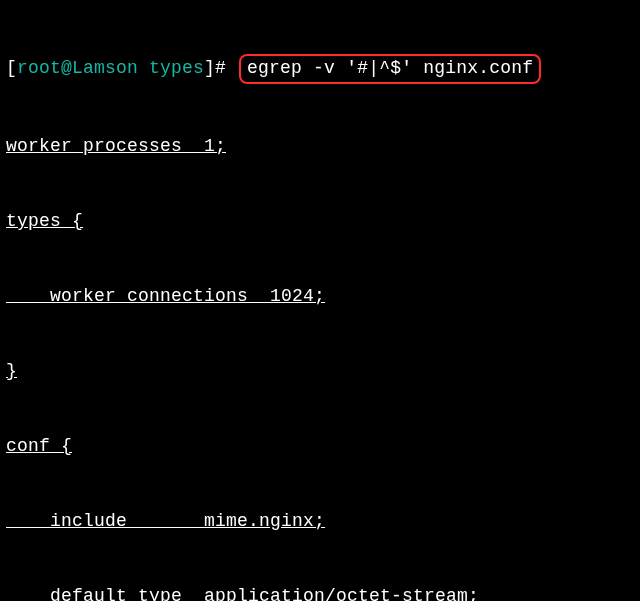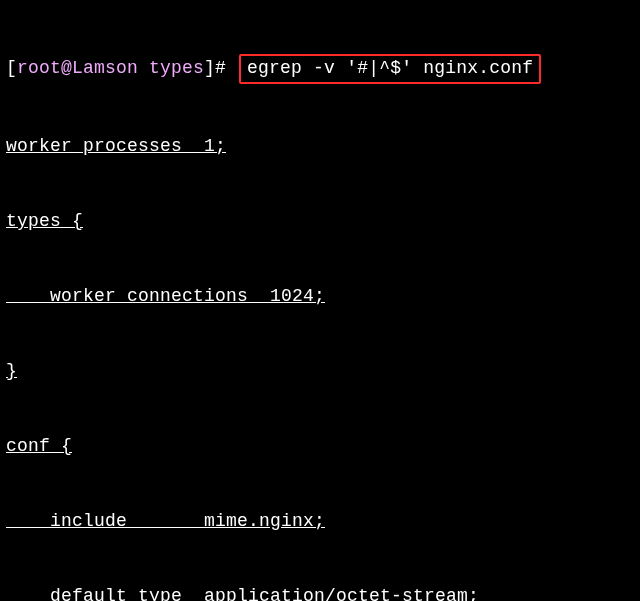--- a/index.html
+++ b/index.html
@@ -16,28 +16,28 @@
     line-height: 25px;
     color: #fff;
     white-space: pre;
     padding: 4px 6px;
     letter-spacing: 0.2px;
   }
   .line {
     display: block;
   }
   .prompt-bracket { color: #fff; }
-  .prompt-user    { color: #f0abfc; font-family: Liberation Mono, monospace; }   
+  .prompt-user    { color: #14b8a6; font-family: Liberation Mono, monospace; }   
   .prompt-hash    { color: #fff; }
   .cmd            { color: #fff; }
   .out            { color: #fff; text-decoration: underline; }
   .cmd-box {
     display: inline-block;
     border: 2px solid #ff2a2a;
-    border-radius: 2px;
+    border-radius: 8px;
     padding: 0 6px 1px 6px;
     margin-left: 2px;
   }
 </style>
 </head>
 <body>
 
 <div class="terminal">
   <span class="line"><span class="prompt-bracket">[</span><span class="prompt-user">root@Lamson</span><span class="prompt-bracket"> </span><span class="prompt-user">types</span><span class="prompt-bracket">]</span><span class="prompt-hash"># </span><span class="cmd-box"><span class="cmd">egrep -v '#|^$' nginx.conf</span></span></span>
   <span class="line out">worker_processes  1;</span>

